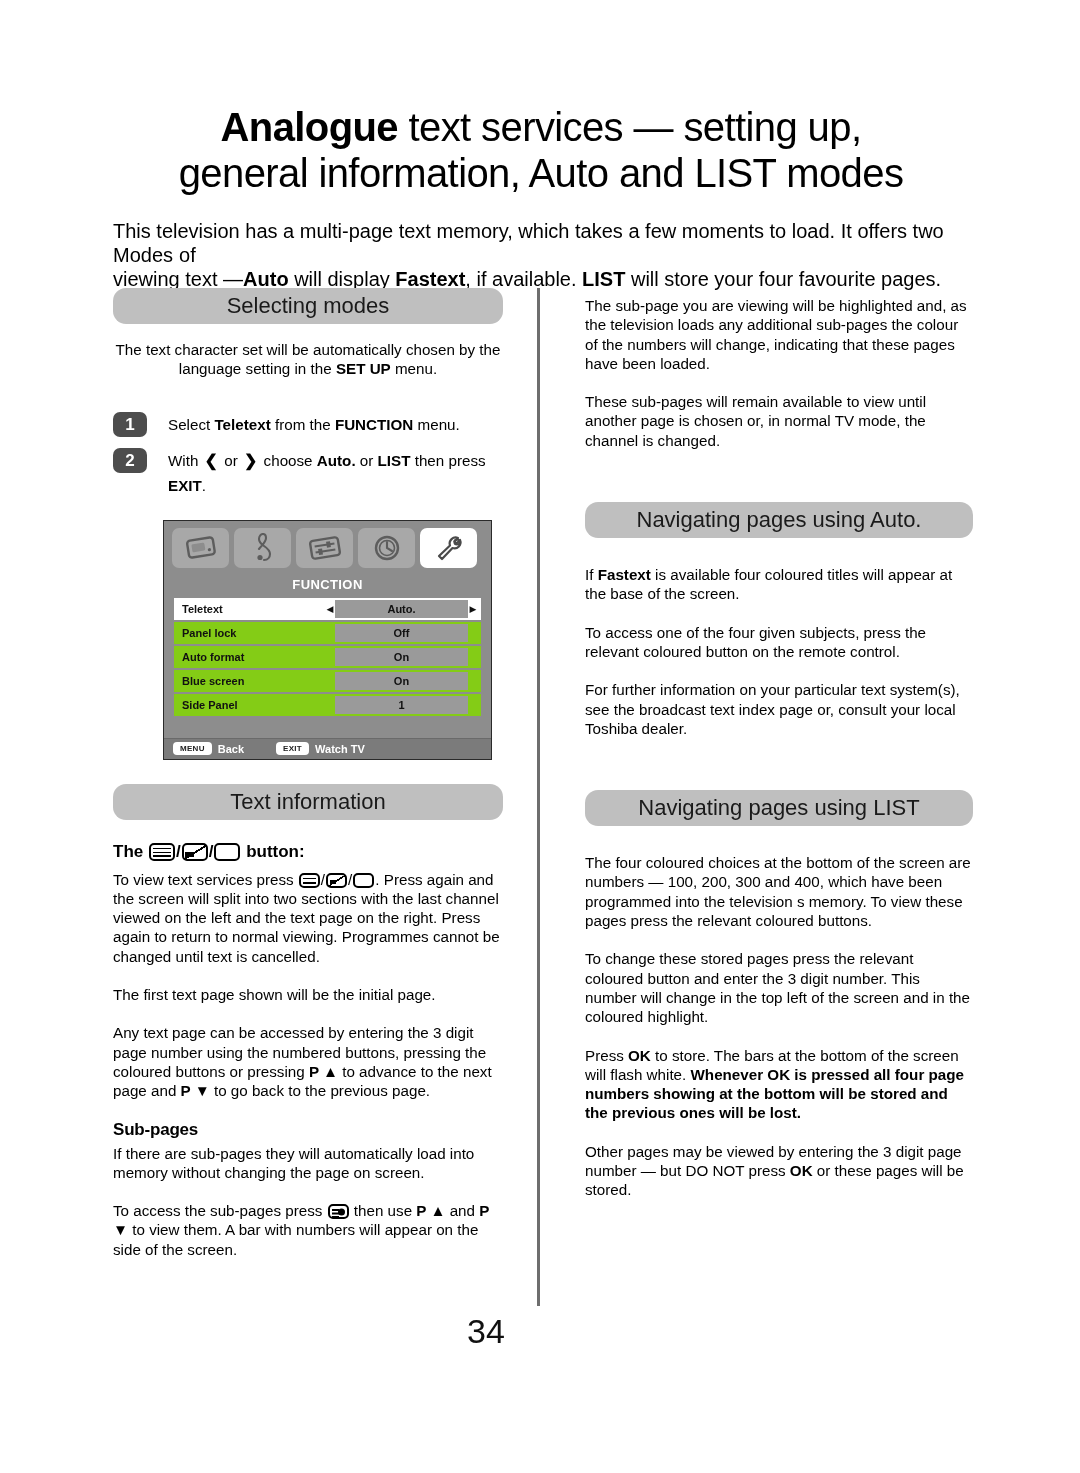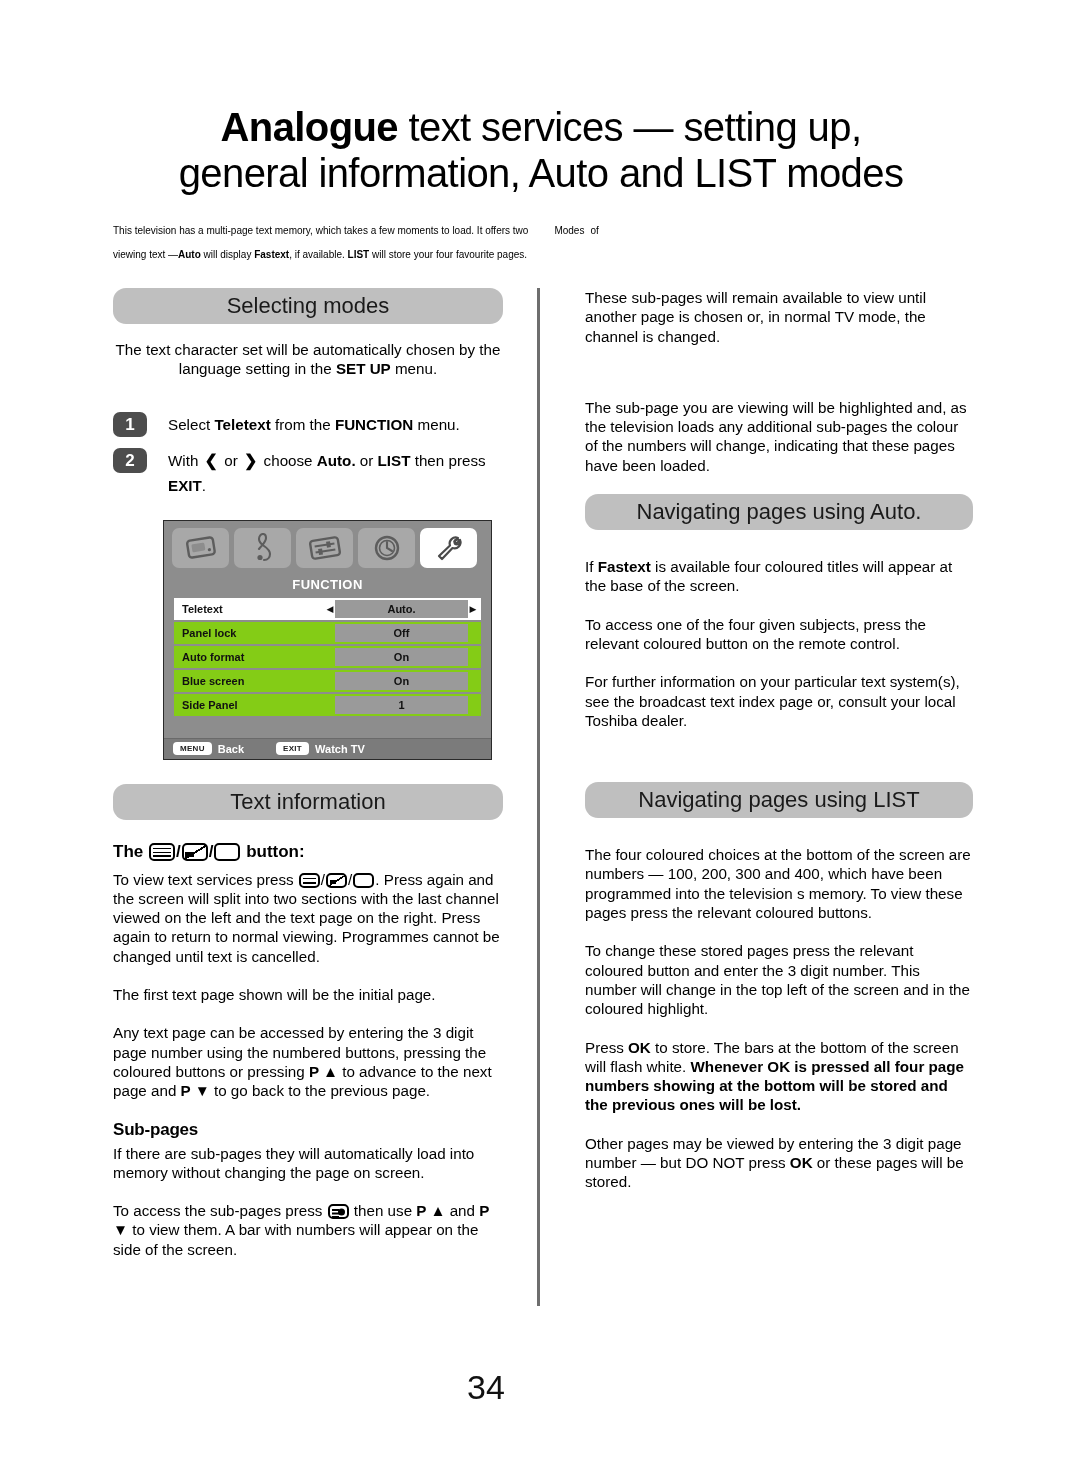--- a/index.html
+++ b/index.html
@@ -30,21 +30,21 @@
   }
   .page-title .strong { font-weight: 700; }
   .title-line2 { display: block; }
 
   
   .intro {
     position: absolute;
     left: 113px;
     top: 219px;
     width: 860px;
-    font-size: 10px;
+    font-size: 20px;
     line-height: 24px;
   }
   .intro b { font-weight: 700; text-align: center; }
   .gapsm { display: inline-block; width: 26px; }
   .gapxs { display: inline-block; width: 6px; }
 
   
   .col-left  { position: absolute; left: 113px; top: 288px; width: 390px; }
   .col-right { position: absolute; left: 585px; top: 288px; width: 388px; }
 
@@ -271,21 +271,21 @@
   .button-head {
     font-size: 17px;
     font-weight: 700;
     margin: 22px 0 8px 0;
   }
 
   
   .page-number {
     position: absolute;
     left: 0;
-    top: 1368px;
+    top: 1312px;
     width: 972px;
     text-align: center;
     font-size: 34px;
     color: #111111;
   }
 </style>
 </head>
 <body>
 
 <div class="page-title">
@@ -419,24 +419,24 @@
   <div class="subhead">Sub-pages</div>
 
   <p class="body">If there are sub-pages they will automatically load into memory without changing the page on screen.</p>
 
   <p class="body tight"><span>To access the sub-pages press </span><span class="tt-ico tt-sub"></span><span> then use </span><b class="pkey">P ▲</b><span> and </span><b class="pkey">P ▼</b><span> to view them. A bar with numbers will appear on the side of the screen.</span></p>
 
 </div>
 
 <div class="col-right">
 
+  <p class="body" style="margin-top:8px;">The sub-page you are viewing will be highlighted and, as the television loads any additional sub-pages the colour of the numbers will change, indicating that these pages have been loaded.</p>
+
   <p class="body" style="margin-bottom:52px;">These sub-pages will remain available to view until another page is chosen or, in normal TV mode, the channel is changed.</p>
 
-  <p class="body" style="margin-top:8px;">The sub-page you are viewing will be highlighted and, as the television loads any additional sub-pages the colour of the numbers will change, indicating that these pages have been loaded.</p>
-
   <div class="banner banner-right">Navigating pages using Auto.</div>
 
   <p class="body" style="margin-top:27px;"><span>If </span><b>Fastext</b><span> is available four coloured titles will appear at the base of the screen.</span></p>
 
   <p class="body">To access one of the four given subjects, press the relevant coloured button on the remote control.</p>
 
   <p class="body" style="margin-bottom:52px;">For further information on your particular text system(s), see the broadcast text index page or, consult your local Toshiba dealer.</p>
 
   <div class="banner banner-right">Navigating pages using LIST</div>
 

